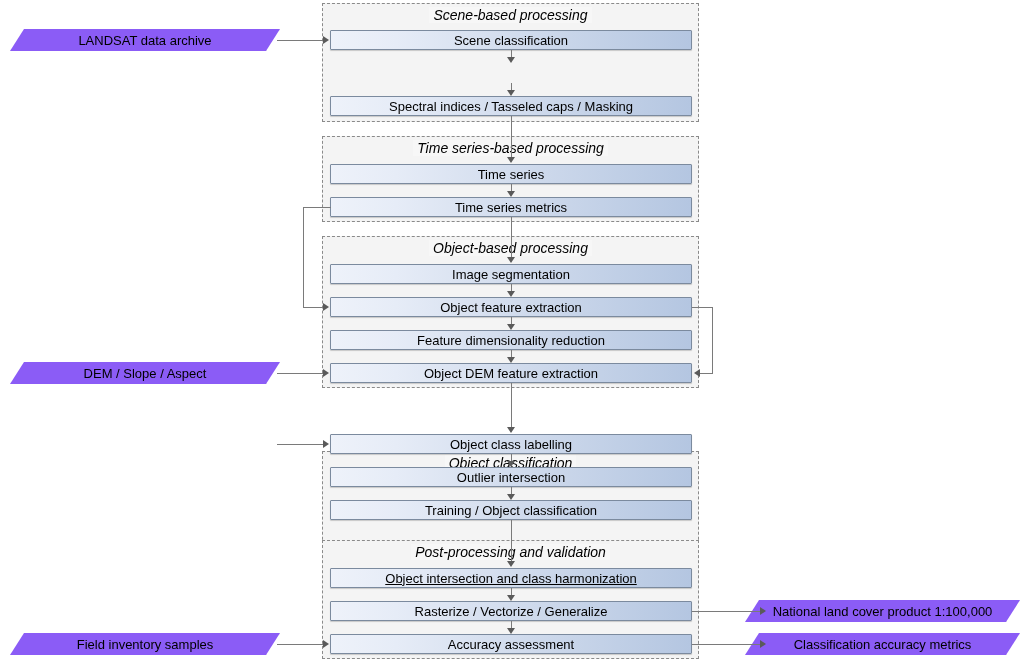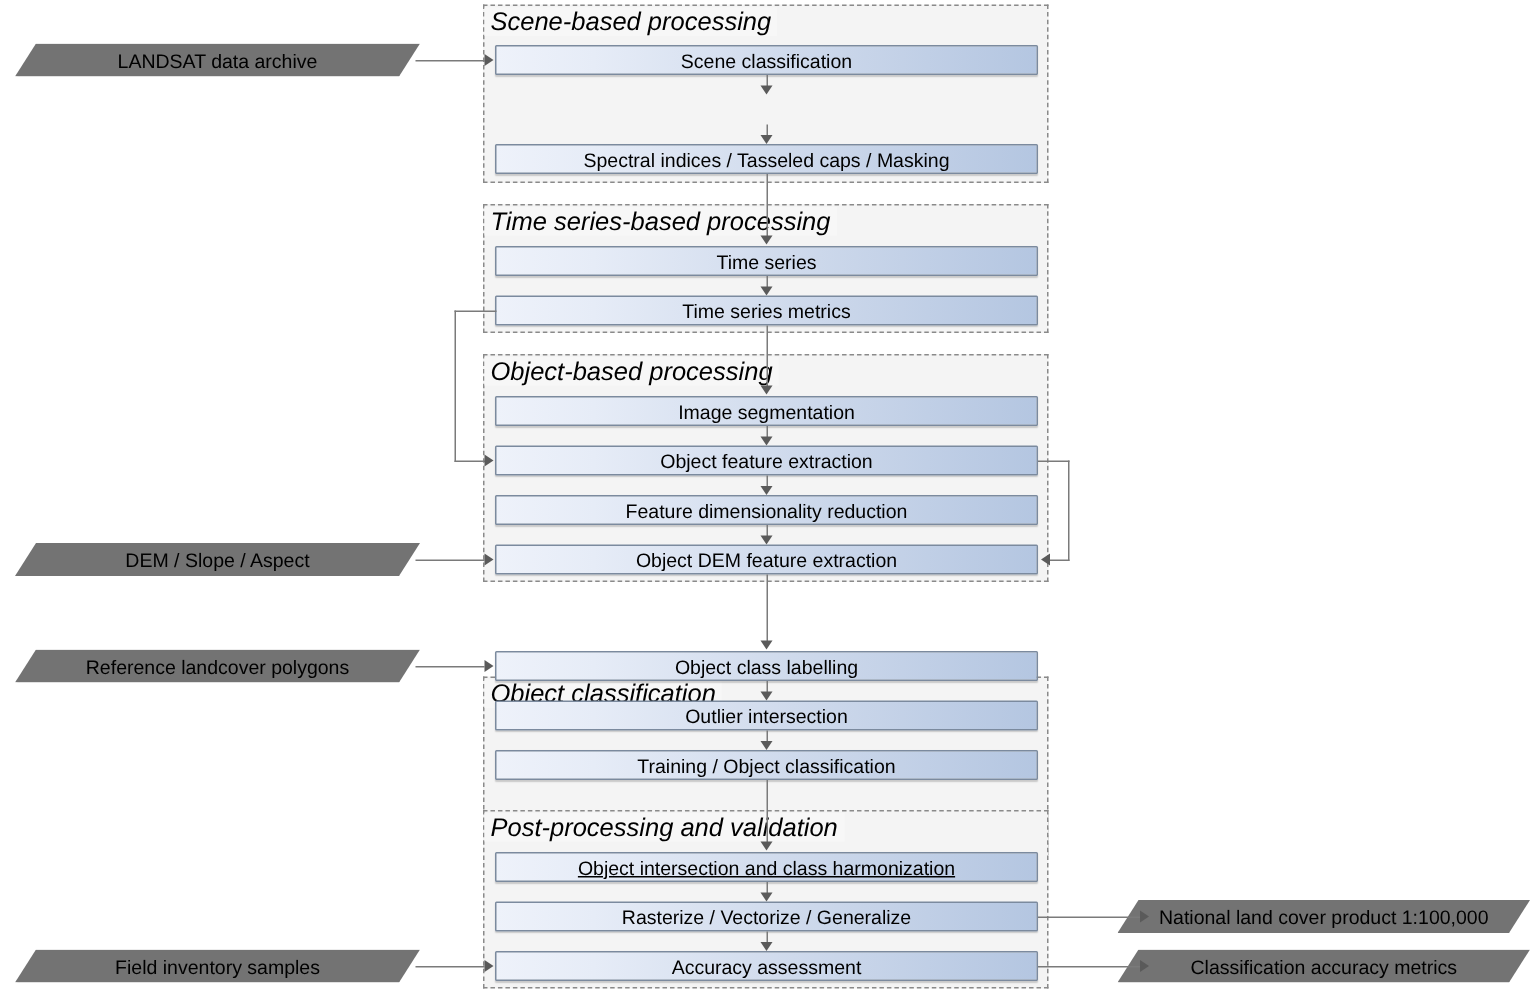--- a/index.html
+++ b/index.html
@@ -15,23 +15,23 @@
   .group{
     position:absolute;
     box-sizing:border-box;
     border:1px dashed #8a8a8a;
     background:#f4f4f4;
   }
   .group-title{
     position:absolute;
     left:0;right:0;
     top:3px;
-    text-align:left;
+    text-align:center;
     font-style:italic;
-    font-size:17px;
+    font-size:14px;
     color:#000;
     line-height:16px;
     pointer-events:none;
   }
   .group-title span{
     background:#f7f7f7;
     padding:0 4px;
   }
 
   
@@ -48,21 +48,21 @@
     display:flex;align-items:center;justify-content:center;
     font-size:13px;
     color:#000;
     white-space:nowrap;
   }
 
   
   .par{
     position:absolute;
     height:22px;
-    background:#737373;
+    background:#8b5cf6;
     display:flex;align-items:center;justify-content:center;
     font-size:13px;color:#000;white-space:nowrap;
     box-shadow:1px 1px 1px rgba(0,0,0,0.25);
   }
   .par.lean-right{ 
     clip-path:polygon(14px 0, 100% 0, calc(100% - 14px) 100%, 0 100%);
   }
   .par.lean-left{ 
     clip-path:polygon(14px 0, 100% 0, calc(100% - 14px) 100%, 0 100%);
   }
@@ -133,21 +133,20 @@
     <div class="group-title">
       <span>Post-processing and validation</span>
     </div>
   </div>
   <div class="pbox" style="top:568px;text-decoration:underline;">Object intersection and class harmonization</div>
   <div class="pbox" style="top:601px;">Rasterize / Vectorize / Generalize</div>
   <div class="pbox" style="top:634px;">Accuracy assessment</div>
 
   <div class="par lean-right" style="left:10px; top:29px; width:270px;">LANDSAT data archive</div>
   <div class="par lean-right" style="left:10px; top:362px; width:270px;">DEM / Slope / Aspect</div>
-  <div class="par lean-right" style="left:10px; top:433px; width:270px;">Reference landcover polygons</div>
   <div class="par lean-right" style="left:10px; top:633px; width:270px;">Field inventory samples</div>
 
   <div class="par lean-left" style="left:745px; top:600px; width:275px;">National land cover product 1:100,000</div>
   <div class="par lean-left" style="left:745px; top:633px; width:275px;">Classification accuracy metrics</div>
 
   <div class="ln lnv" style="left:511px; top:50px; height:8px;"></div>
   <div class="arr arr-down" style="left:507px; top:57px;"></div>
 
   <div class="ln lnv" style="left:511px; top:83px; height:8px;"></div>
   <div class="arr arr-down" style="left:507px; top:90px;"></div>

